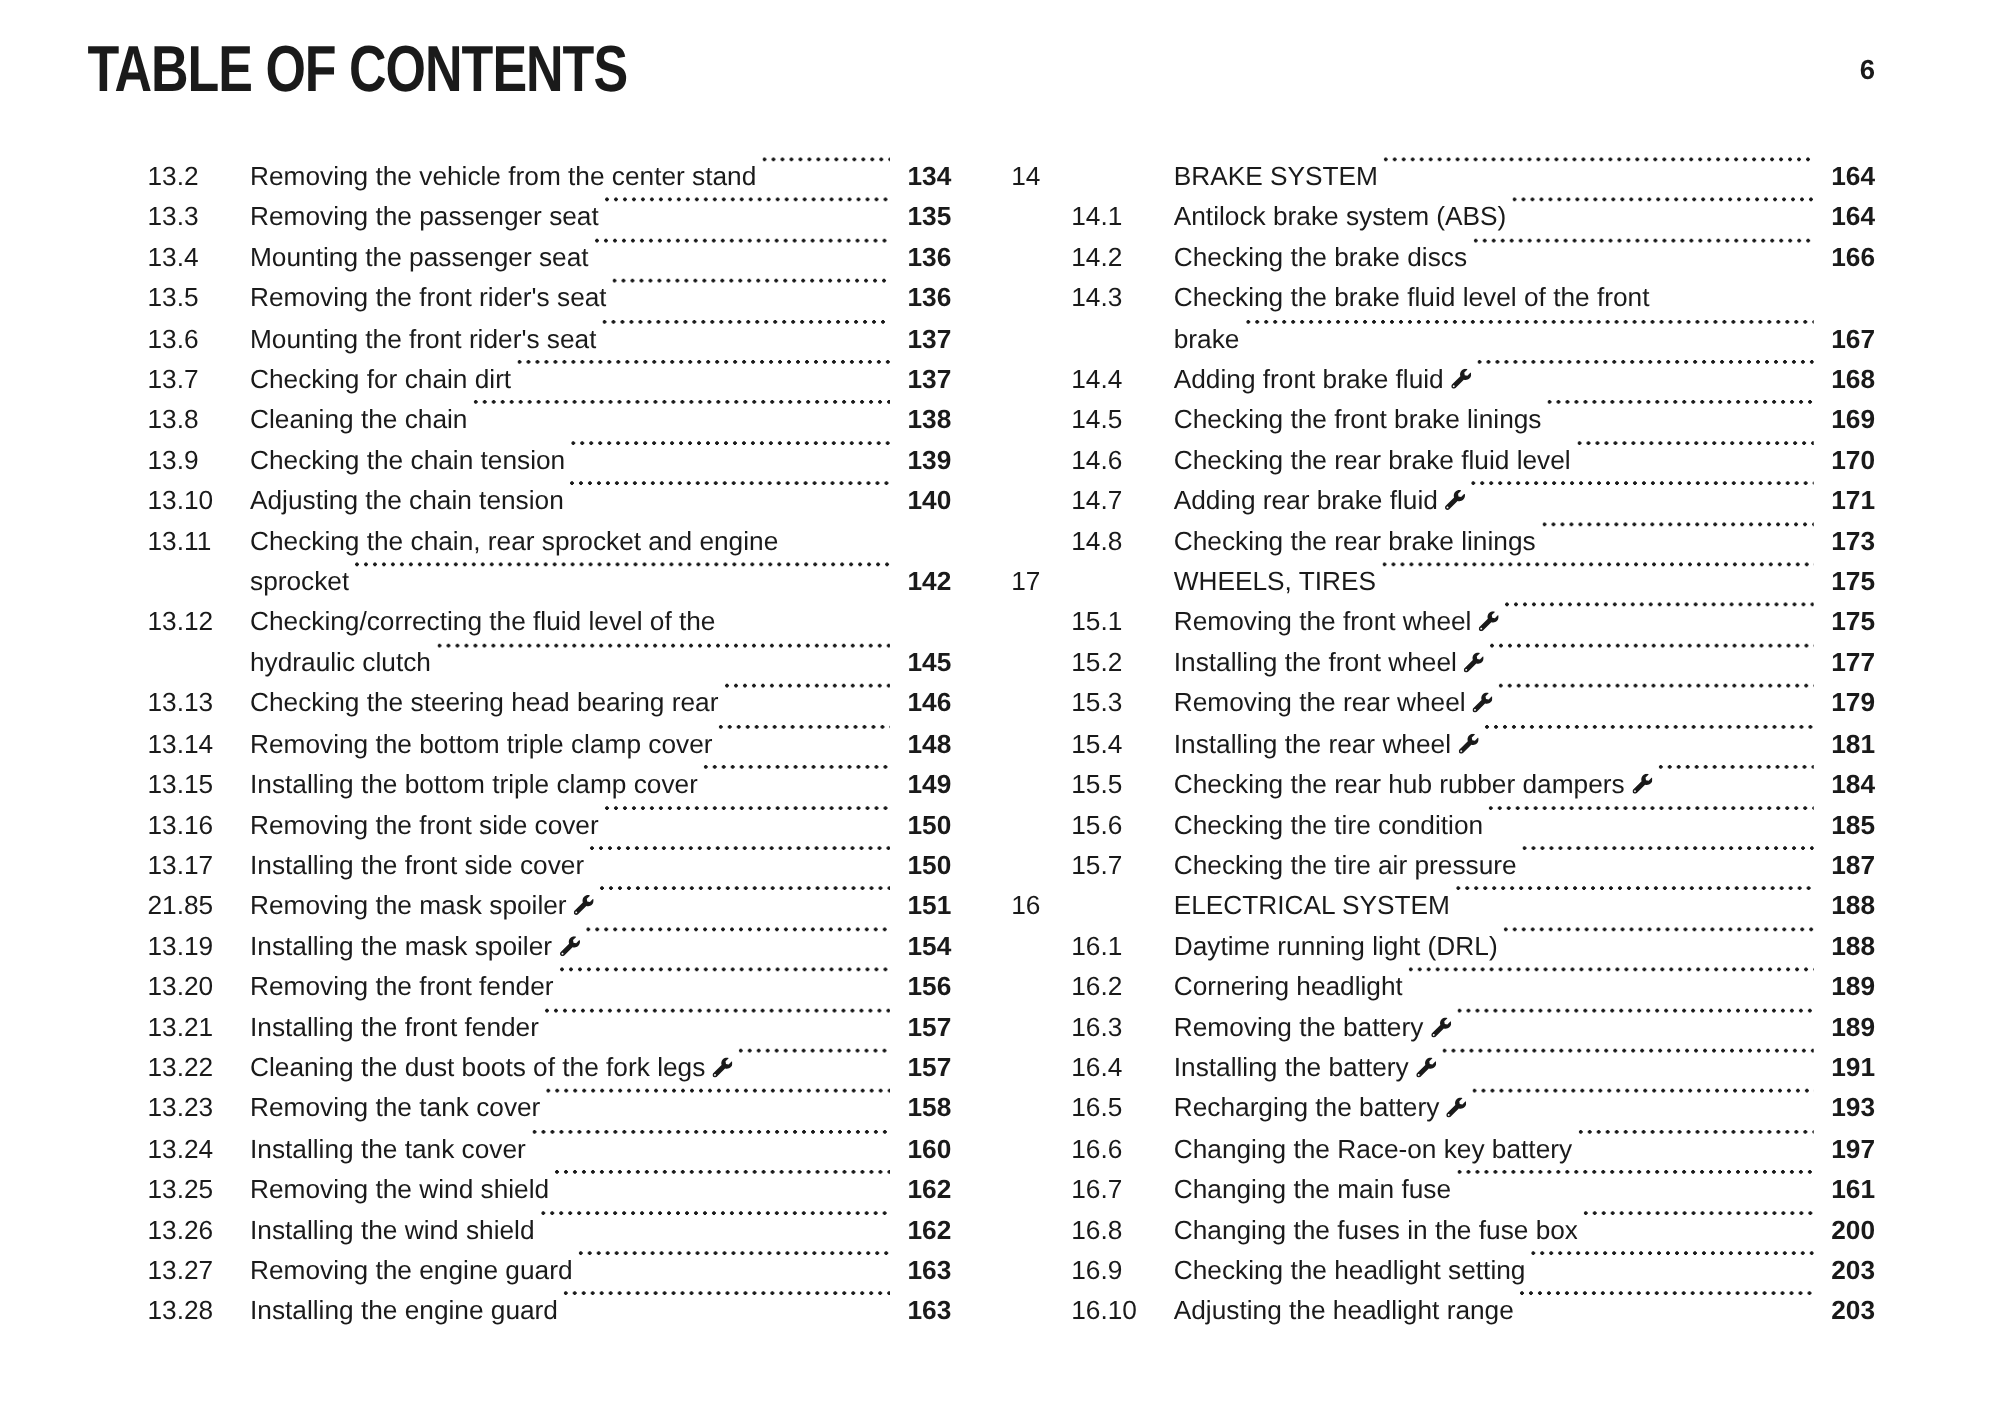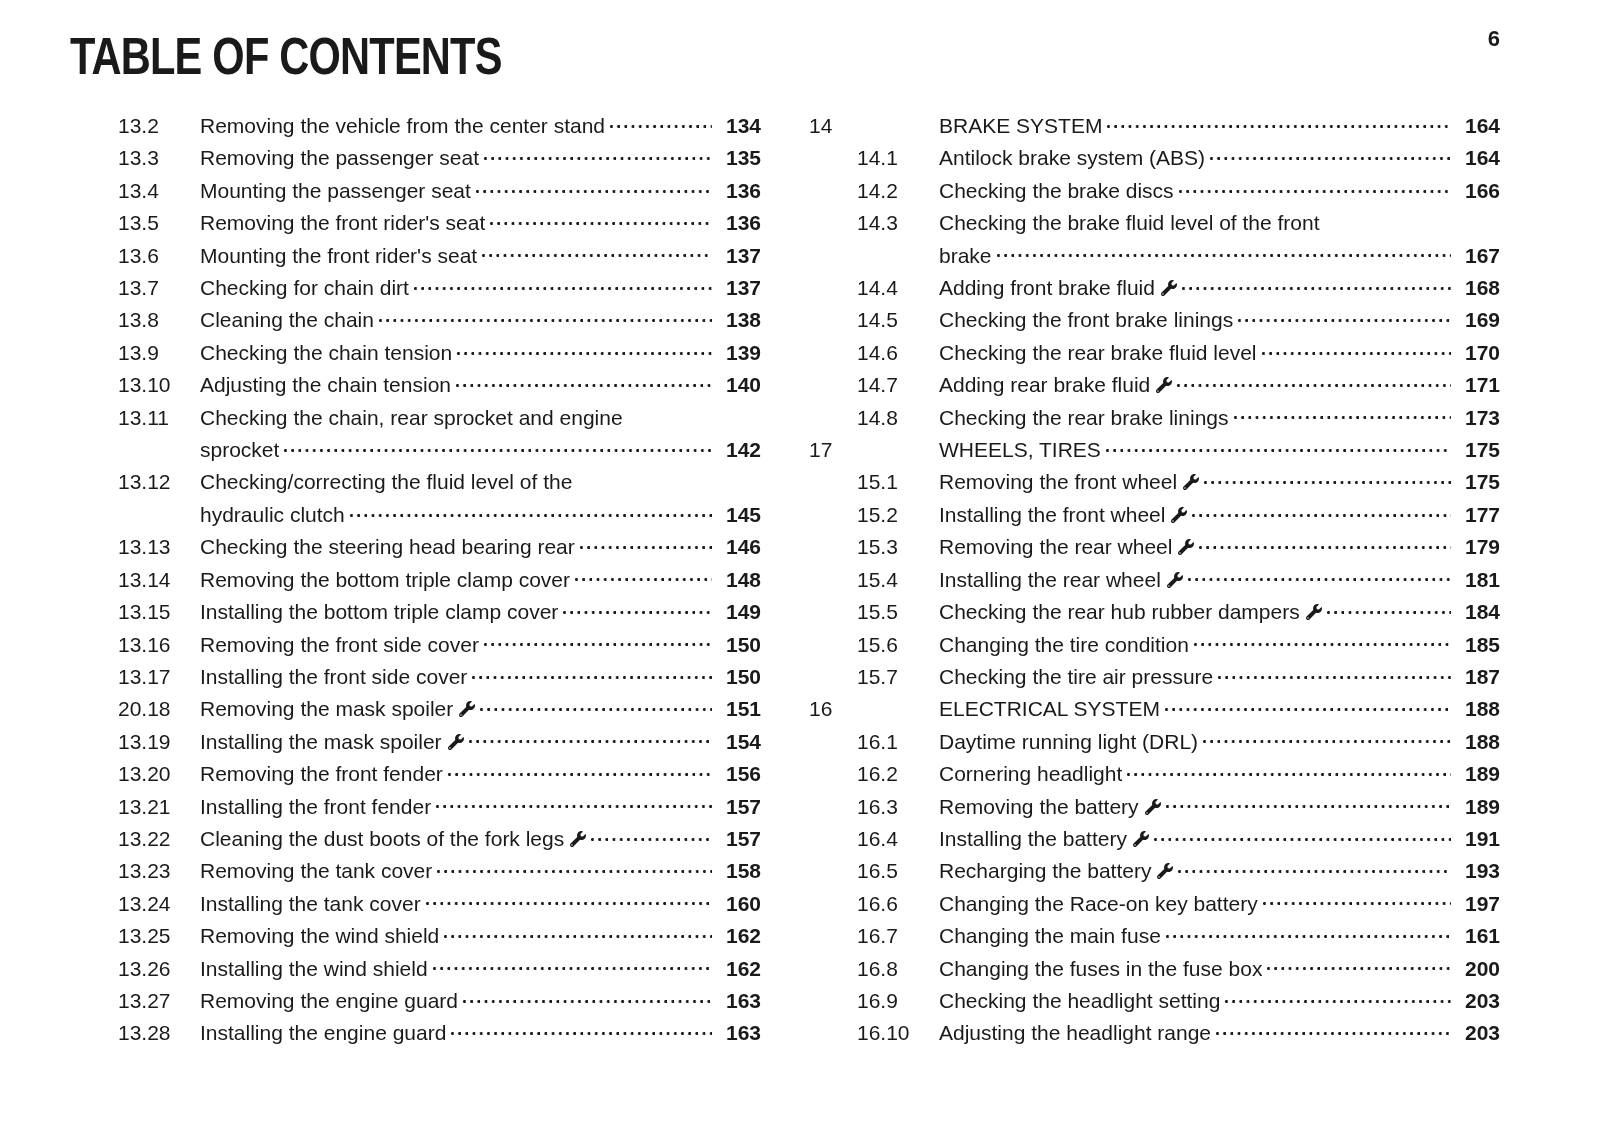--- a/index.html
+++ b/index.html
@@ -8,42 +8,42 @@
     background: #ffffff;
     color: #1a1a1a;
     font-family: "Liberation Sans", sans-serif;
     overflow: hidden;
   }
   .page-wrap { padding: 26px 100px 0 70px; }
 
   .toc-header {
     display: flex;
     justify-content: space-between;
-    align-items: flex-start;
-    margin-bottom: 24px;
+    align-items: center;
+    margin-bottom: 40px;
   }
   .toc-title {
     font-size: 52px;
     font-weight: 700;
     letter-spacing: -1px;
     white-space: nowrap;
     transform: scaleX(0.8);
     transform-origin: left bottom;
   }
   .page-no {
     font-size: 22px;
     font-weight: 700;
   }
 
   .toc-body { display: flex; gap: 48px; }
   .toc-col { flex: 1 1 0; font-size: 21px; min-width: 0; }
 
   .line {
     display: flex;
-    align-items: center;
+    align-items: flex-start;
     line-height: 32.4px;
     white-space: nowrap;
   }
   .num {
     margin-left: 48px;
     width: 82px;
     flex-shrink: 0;
   }
   .line.chapter .num { margin-left: 0; width: 130px; }
   .t { flex-shrink: 0; max-width: 100%; overflow: hidden; }
@@ -183,21 +183,21 @@
           <span class="dots"></span>
           <span class="page">150</span>
         </div>
         <div class="line">
           <span class="num">13.17</span>
           <span class="t"><span class="title-text">Installing the front side cover</span></span>
           <span class="dots"></span>
           <span class="page">150</span>
         </div>
         <div class="line">
-          <span class="num">20.18</span>
+          <span class="num">21.85</span>
           <span class="t"><span class="title-text">Removing the mask spoiler</span><span class="wrench"><svg viewBox="0 0 512 512" aria-hidden="true">
                 <path d="M507.73 109.1c-2.24-9.03-13.54-12.09-20.12-5.51l-74.36 74.36-67.88-11.31-11.31-67.88 74.36-74.36c6.62-6.62 3.43-17.9-5.66-20.16-47.38-11.74-99.55.91-136.58 37.93-39.64 39.64-50.55 97.1-34.05 147.2L18.74 402.76c-24.99 24.99-24.99 65.51 0 90.5 24.99 24.99 65.51 24.99 90.5 0l213.21-213.21c50.12 16.71 107.47 5.68 147.37-34.22 37.07-37.07 49.7-89.32 37.91-136.73zM64 472c-13.25 0-24-10.75-24-24 0-13.26 10.75-24 24-24s24 10.74 24 24-10.75 24-24 24z"></path>
               </svg></span></span>
           <span class="dots"></span>
           <span class="page">151</span>
         </div>
         <div class="line">
           <span class="num">13.19</span>
           <span class="t"><span class="title-text">Installing the mask spoiler</span><span class="wrench"><svg viewBox="0 0 512 512" aria-hidden="true">
                 <path d="M507.73 109.1c-2.24-9.03-13.54-12.09-20.12-5.51l-74.36 74.36-67.88-11.31-11.31-67.88 74.36-74.36c6.62-6.62 3.43-17.9-5.66-20.16-47.38-11.74-99.55.91-136.58 37.93-39.64 39.64-50.55 97.1-34.05 147.2L18.74 402.76c-24.99 24.99-24.99 65.51 0 90.5 24.99 24.99 65.51 24.99 90.5 0l213.21-213.21c50.12 16.71 107.47 5.68 147.37-34.22 37.07-37.07 49.7-89.32 37.91-136.73zM64 472c-13.25 0-24-10.75-24-24 0-13.26 10.75-24 24-24s24 10.74 24 24-10.75 24-24 24z"></path>
@@ -366,21 +366,21 @@
         <div class="line">
           <span class="num">15.5</span>
           <span class="t"><span class="title-text">Checking the rear hub rubber dampers</span><span class="wrench"><svg viewBox="0 0 512 512" aria-hidden="true">
                 <path d="M507.73 109.1c-2.24-9.03-13.54-12.09-20.12-5.51l-74.36 74.36-67.88-11.31-11.31-67.88 74.36-74.36c6.62-6.62 3.43-17.9-5.66-20.16-47.38-11.74-99.55.91-136.58 37.93-39.64 39.64-50.55 97.1-34.05 147.2L18.74 402.76c-24.99 24.99-24.99 65.51 0 90.5 24.99 24.99 65.51 24.99 90.5 0l213.21-213.21c50.12 16.71 107.47 5.68 147.37-34.22 37.07-37.07 49.7-89.32 37.91-136.73zM64 472c-13.25 0-24-10.75-24-24 0-13.26 10.75-24 24-24s24 10.74 24 24-10.75 24-24 24z"></path>
               </svg></span></span>
           <span class="dots"></span>
           <span class="page">184</span>
         </div>
         <div class="line">
           <span class="num">15.6</span>
-          <span class="t"><span class="title-text">Changing the tire condition</span></span>
+          <span class="t"><span class="title-text">Checking the tire condition</span></span>
           <span class="dots"></span>
           <span class="page">185</span>
         </div>
         <div class="line">
           <span class="num">15.7</span>
           <span class="t"><span class="title-text">Checking the tire air pressure</span></span>
           <span class="dots"></span>
           <span class="page">187</span>
         </div>
         <div class="line chapter">

